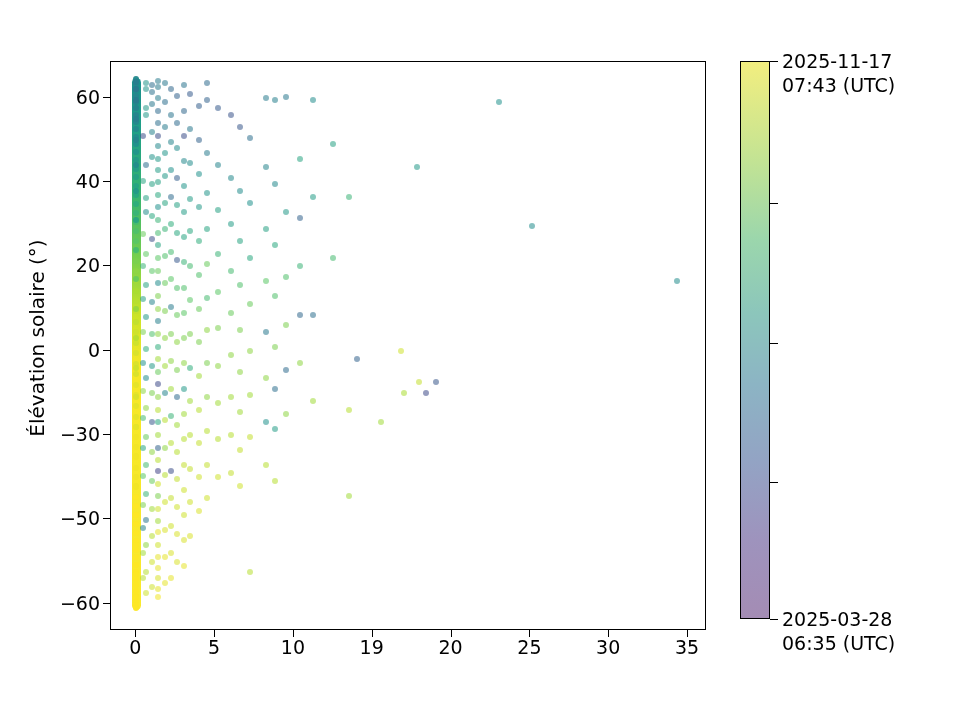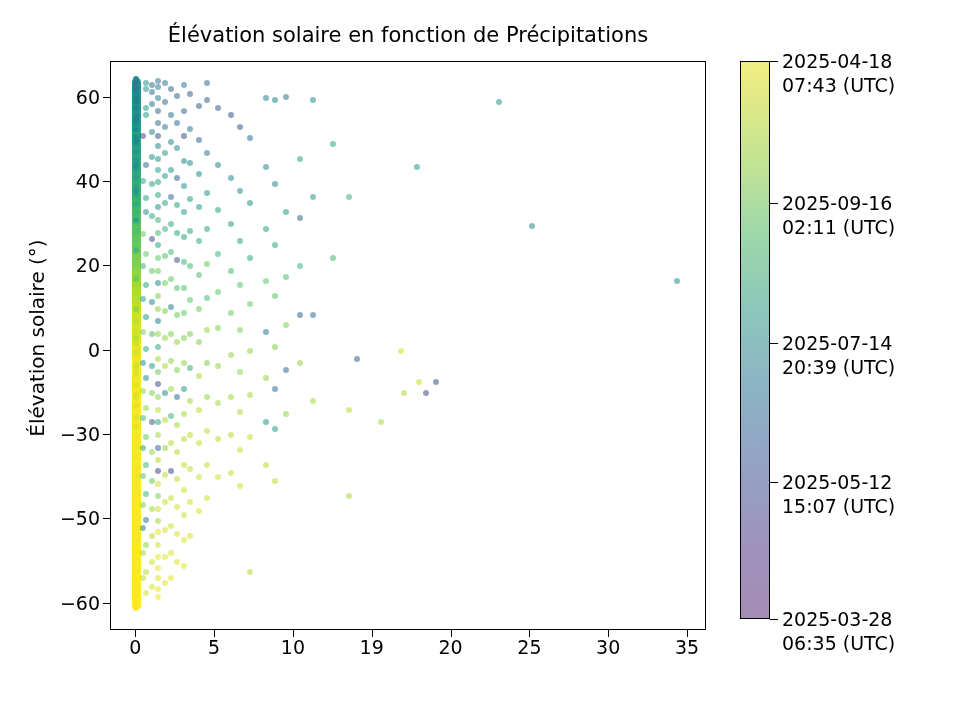--- a/index.html
+++ b/index.html
@@ -36,21 +36,20 @@
   .cb-tick-mark{position:absolute;left:0;width:8px;height:0;border-top:1.6px solid #000;}
   #cb-tick-labels{position:absolute;left:782px;top:61px;width:120px;height:558px;}
   .cb-tick-label{position:absolute;left:0;font-size:19px;line-height:24px;white-space:nowrap;}
   .cb-tick-label span{display:block;}
 </style>
 </head>
 <body>
 
 <div id="figure">
 
-  <div id="chart-title">Élévation solaire en fonction de Précipitations</div>
 
   <div id="plot-frame">
     <div id="points-layer">
         <div style="position: absolute; width: 9px; border-radius: 5px; left: 20.7px; top: 15.6px; height: 532.3px; background: linear-gradient(rgb(26, 142, 140) 0%, rgb(32, 160, 135) 10%, rgb(55, 180, 112) 22%, rgb(120, 208, 76) 34%, rgb(200, 227, 40) 44%, rgb(245, 231, 38) 54%, rgb(250, 233, 45) 100%);"></div>
         <div class="pt" style="left: 25.2px; top: 17.3px; width: 6px; height: 6px; background: rgba(36, 137, 141, 0.95);"></div>
         <div class="pt" style="left: 25.2px; top: 22.3px; width: 6px; height: 6px; background: rgba(37, 135, 141, 0.95);"></div>
         <div class="pt" style="left: 25.2px; top: 27.8px; width: 6px; height: 6px; background: rgba(38, 133, 141, 0.95);"></div>
         <div class="pt" style="left: 25.2px; top: 33.7px; width: 6px; height: 6px; background: rgba(38, 133, 141, 0.95);"></div>
         <div class="pt" style="left: 25.2px; top: 39.6px; width: 6px; height: 6px; background: rgba(38, 130, 141, 0.95);"></div>
         <div class="pt" style="left: 25.2px; top: 45.9px; width: 6px; height: 6px; background: rgba(38, 130, 141, 0.95);"></div>
@@ -480,34 +479,22 @@
   </div>
   <div id="cb-ticks">
       <div class="cb-tick-mark" style="top: 0px;"></div>
       <div class="cb-tick-mark" style="top: 142.3px;"></div>
       <div class="cb-tick-mark" style="top: 281.8px;"></div>
       <div class="cb-tick-mark" style="top: 421.3px;"></div>
       <div class="cb-tick-mark" style="top: 558px;"></div>
     </div>
   <div id="cb-tick-labels">
       <div class="cb-tick-label" style="top: -12px;">
-        <span>2025-04-18</span>
+        <span>2025-11-17</span>
         <span>07:43 (UTC)</span>
-      </div>
-      <div class="cb-tick-label" style="top: 130.3px;">
-        <span>2025-09-16</span>
-        <span>02:11 (UTC)</span>
-      </div>
-      <div class="cb-tick-label" style="top: 269.8px;">
-        <span>2025-07-14</span>
-        <span>20:39 (UTC)</span>
-      </div>
-      <div class="cb-tick-label" style="top: 409.3px;">
-        <span>2025-05-12</span>
-        <span>15:07 (UTC)</span>
       </div>
       <div class="cb-tick-label" style="top: 546px;">
         <span>2025-03-28</span>
         <span>06:35 (UTC)</span>
       </div>
     </div>
 
 </div>
 
 </body></html>

